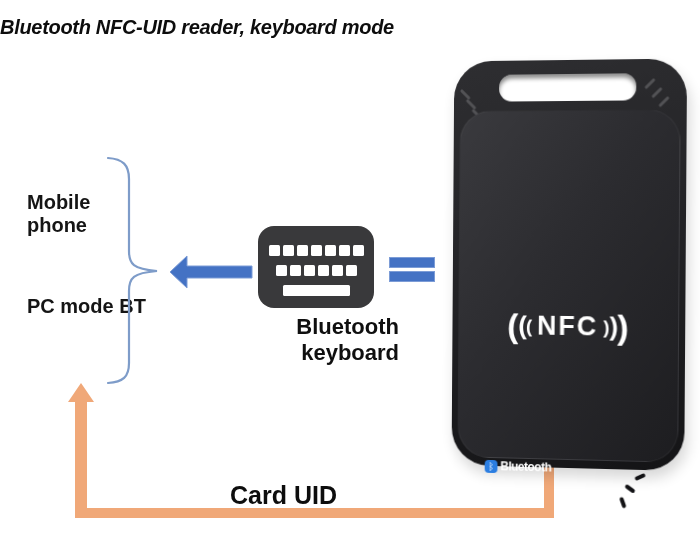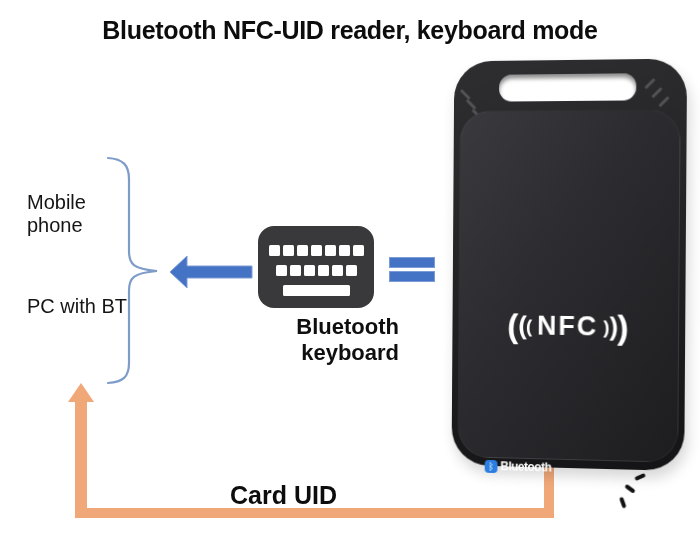--- a/index.html
+++ b/index.html
@@ -3,26 +3,26 @@
 <meta charset="utf-8">
 <style>
   html,body { margin:0; padding:0; background:#fff; }
   .canvas {
     position:relative; width:700px; height:546px; background:#ffffff;
     overflow:hidden; font-family:"Liberation Sans", sans-serif; color:#111;
   }
 
   
   .title {
-    position:absolute; top:16px; left:0; width:100%; text-align:center;
-    font-size:25px; font-weight:bold; color:#0d0d0d; letter-spacing:-0.3px;
+    position:absolute; top:16px; left:0; width:100%; text-align:left;
+    font-size:20px; font-weight:bold; color:#0d0d0d; letter-spacing:-0.3px;font-style:italic;
   }
 
   
-  .host-item { position:absolute; left:27px; font-weight:normal; font-size:20px; line-height:23px; color:#151515; }
+  .host-item { position:absolute; left:27px; font-weight:bold; font-size:20px; line-height:23px; color:#151515; }
   .host-0 { top:191px; width:84px; }
   .host-1 { top:253px; white-space:nowrap; }
   .host-2 { top:295px; white-space:nowrap; }
 
   
   .brace-svg { position:absolute; left:95px; top:152px; }
   .arrow-svg { position:absolute; left:167px; top:253px; }
 
   
   .kbd {
@@ -116,21 +116,21 @@
   }
 </style>
 </head>
 <body>
 
 <div class="canvas">
 
   <div class="title">Bluetooth NFC-UID reader, keyboard mode</div>
 
   <div class="host-item host-0">Mobile phone</div>
-  <div class="host-item host-2">PC with BT</div>
+  <div class="host-item host-2">PC mode BT</div>
 
   <svg class="brace-svg" width="75" height="236" viewBox="0 0 75 236">
     <path d="M13,6 C28,7 34,13 34,27 L34,99 C34,112 38,117 62,119 C38,121 34,126 34,139 L34,211 C34,225 28,230 13,231" fill="none" stroke="#7E9CC9" stroke-width="2.2" stroke-linecap="round"></path>
   </svg>
 
   <svg class="arrow-svg" width="88" height="38" viewBox="0 0 88 38">
     <polygon points="3,19 20,3 20,13 85,13 85,25 20,25 20,35" fill="#4472C4" stroke="#7C9CD6" stroke-width="1"></polygon>
   </svg>
 
   <div class="kbd">

